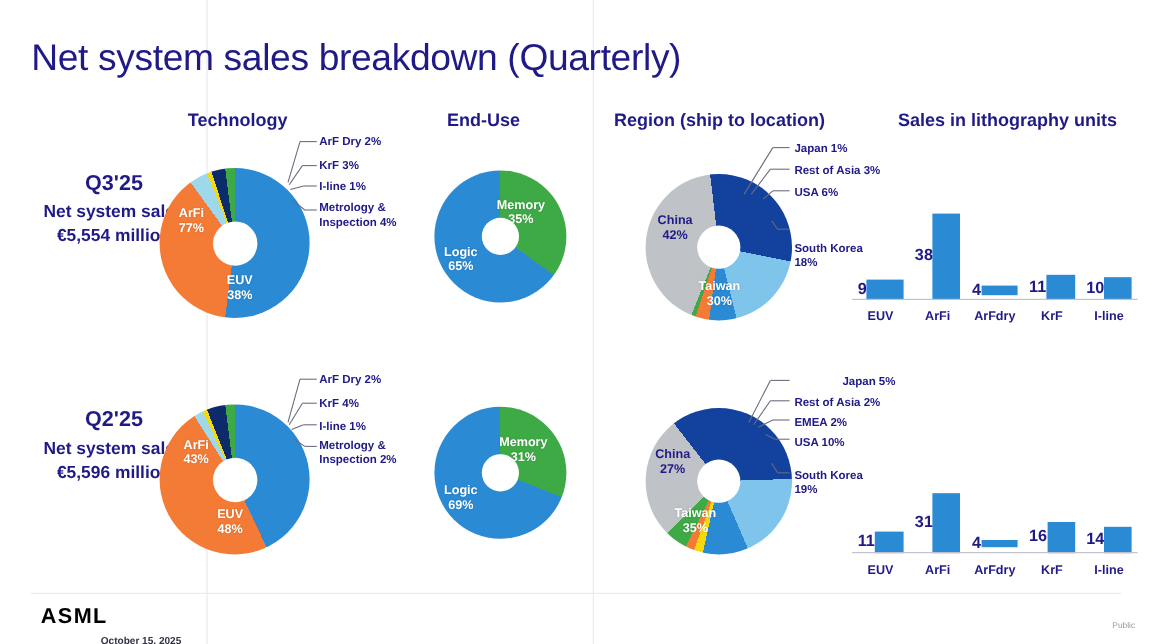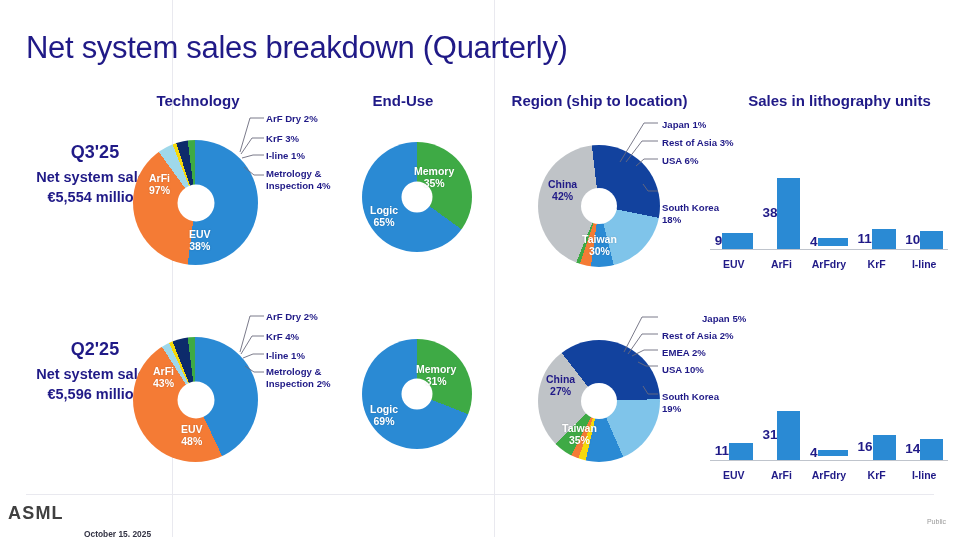--- a/index.html
+++ b/index.html
@@ -93,23 +93,23 @@
   .bc-axis { position:absolute; left:0; right:0; bottom:22px; height:1px; background:#bfc4cc; }
   .bc-cat {
     position:absolute; bottom:2px; width:46px; text-align:center;
     font-size:10.5px; font-weight:bold; color:#201a87; white-space:nowrap;
   }
   #bars-q3 { left:710px; top:152px; width:238px; height:120px; }
   #bars-q2 { left:710px; top:375px; width:238px; height:108px; }
 
   
   .logo {
-    position:absolute; left:8px; top:503px;
+    position:absolute; left:34px; top:503px;
     font-size:18px; font-weight:bold; letter-spacing:1.2px;
-    color:#404040; font-family:"Liberation Sans", sans-serif;
+    color:#000000; font-family:"Liberation Sans", sans-serif;
   }
   .footdate {
     position:absolute; left:84px; top:529px;
     font-size:8.4px; font-weight:bold; color:#333344;
   }
   .footclass {
     position:absolute; right:14px; top:518px;
     font-size:7px; color:#999999;
   }
   .hairline { position:absolute; background:#e9e9ef; }
@@ -131,21 +131,21 @@
 
   <div class="rowlabel" id="rowlabel-q3">
     <span class="q">Q3'25</span>
     <span class="l1">Net system sales</span>
     <span class="l2">€5,554 million</span>
   </div>
 
   <div class="donut" id="donut-tech-q3" style="background: conic-gradient(rgb(42, 138, 212) 0deg, rgb(42, 138, 212) 187.2deg, rgb(244, 123, 53) 187.2deg, rgb(244, 123, 53) 324deg, rgb(159, 216, 234) 324deg, rgb(159, 216, 234) 338.4deg, rgb(245, 217, 10) 338.4deg, rgb(245, 217, 10) 342deg, rgb(13, 43, 107) 342deg, rgb(13, 43, 107) 352.8deg, rgb(62, 170, 69) 352.8deg, rgb(62, 170, 69) 360deg);">
     <div class="hole"></div>
     <div class="slicelabel" style="left:16px; top:32px;">
-      <span>ArFi</span><br><span>97%</span>
+      <span>ArFi</span><br><span>77%</span>
     </div>
     <div class="slicelabel" style="left:56px; top:88px;">
       <span>EUV</span><br><span>38%</span>
     </div>
   </div>
   <svg class="leader" style="left:238px; top:112px; width:44px; height:84px;">
     <line x1="26" y1="6" x2="12" y2="6"></line>
       <line x1="12" y1="6" x2="2" y2="40"></line>
     <line x1="26" y1="26" x2="14" y2="26"></line>
       <line x1="14" y1="26" x2="3" y2="42"></line>

